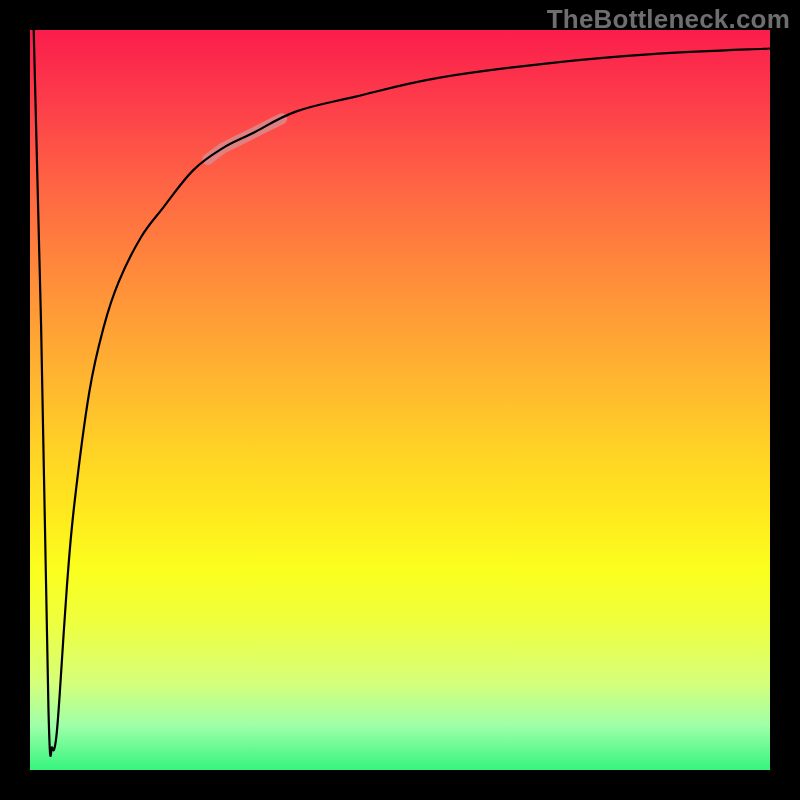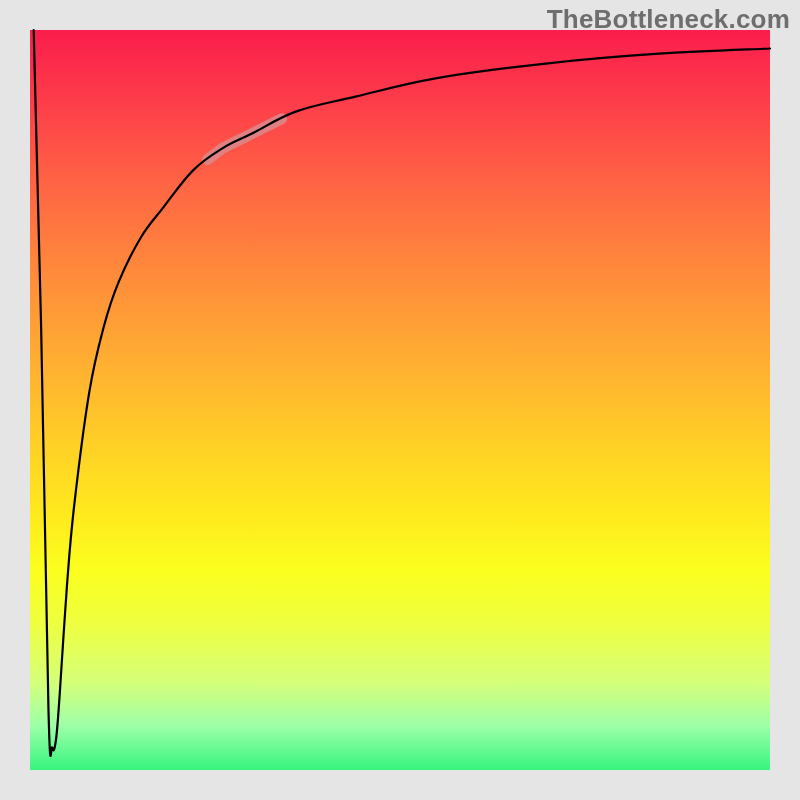--- a/index.html
+++ b/index.html
@@ -1,21 +1,21 @@
 <!DOCTYPE html>
 <html><head>
 <meta charset="utf-8">
 <style>
   * { margin: 0; padding: 0; box-sizing: border-box; }
   html, body { width: 800px; height: 800px; overflow: hidden; background: #fff; }
   .frame {
     position: relative;
     width: 800px;
     height: 800px;
-    background: #e5e5e5;
+    background: #000000;
   }
   .watermark {
     position: absolute;
     top: 4px;
     right: 10px;
     font-family: Arial, Helvetica, sans-serif;
     font-size: 26px;
     font-weight: 600;
     color: #6e6e6e;
     letter-spacing: 0.2px;

